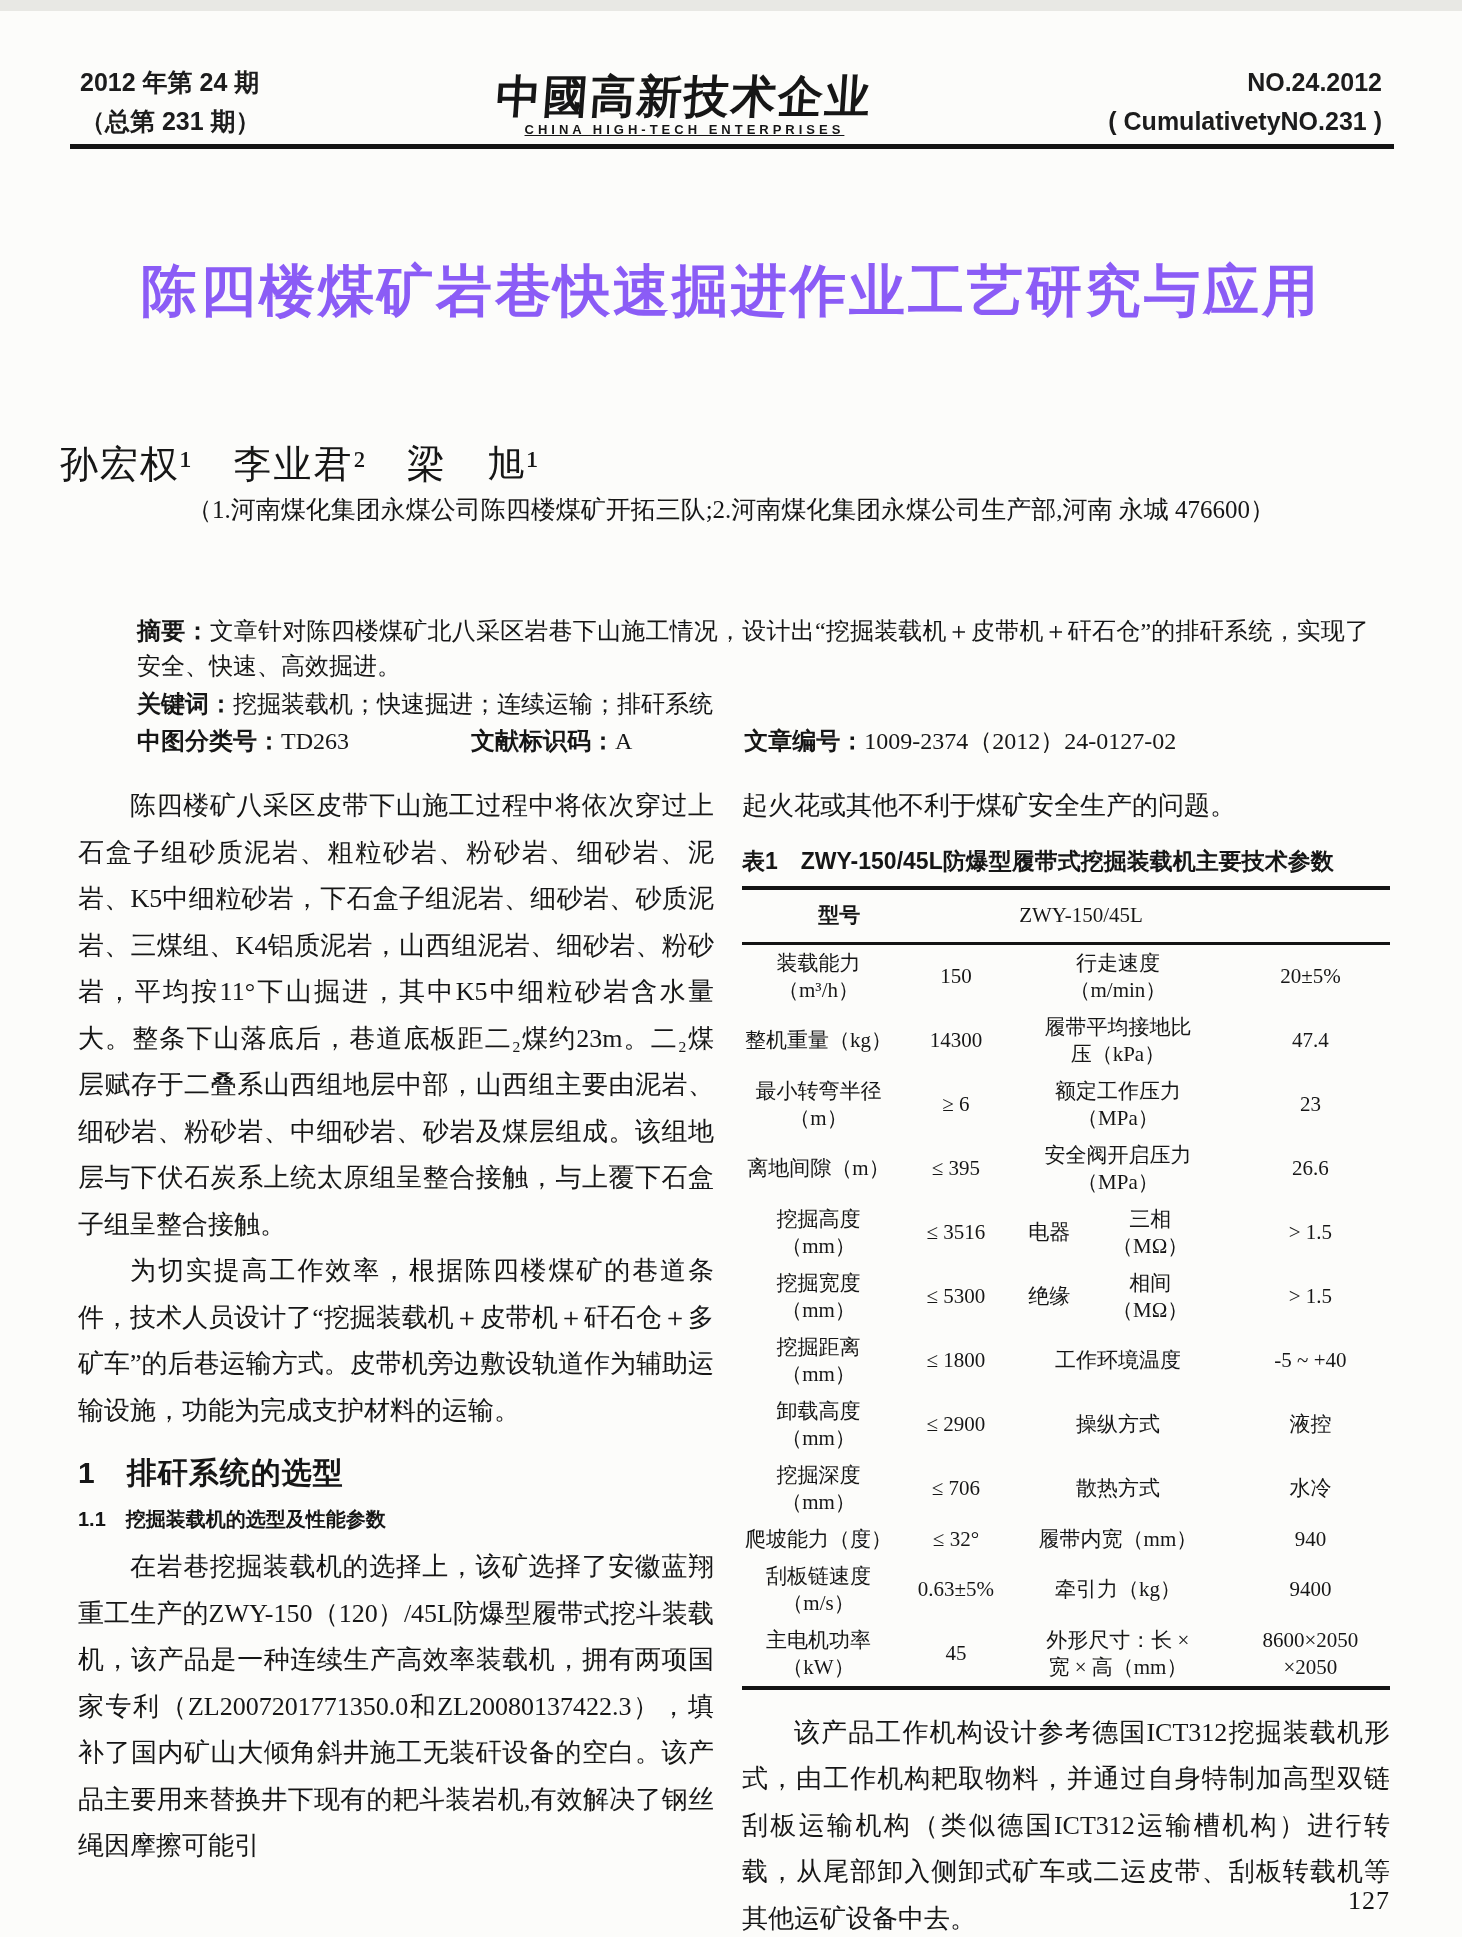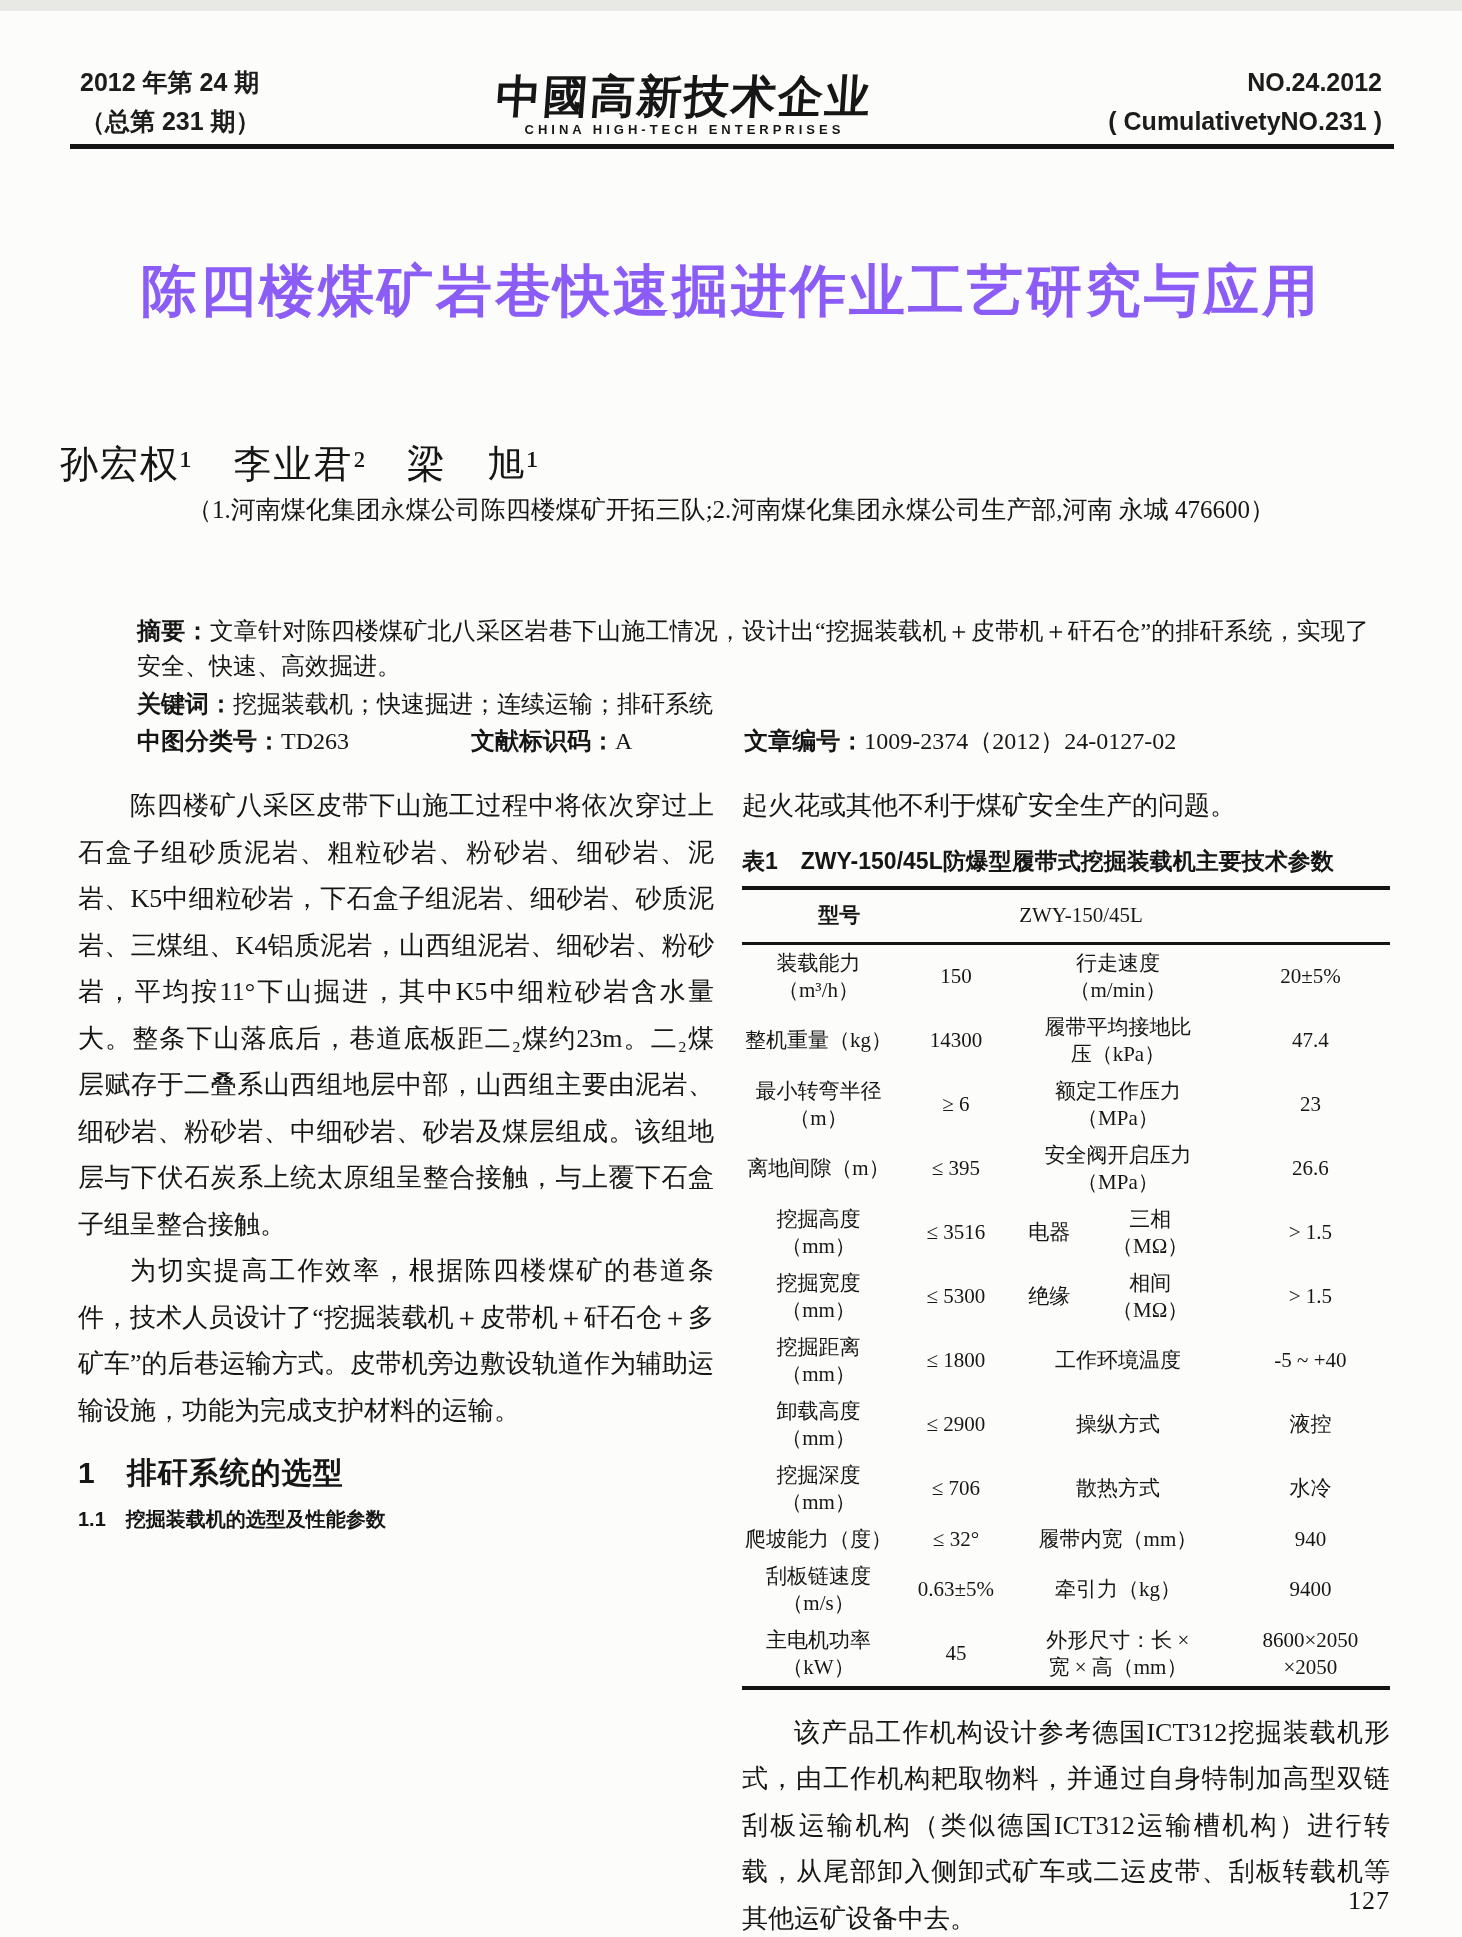--- a/index.html
+++ b/index.html
@@ -23,21 +23,21 @@
   }
   .jh-right { text-align:right; }
   .jh-center { text-align:center; margin-top:10px; }
   .logo-cn {
     font-size:45px; font-weight:900; letter-spacing:2px;
     font-family:"Liberation Serif", serif; line-height:48px;
     transform:skewX(-4deg);
   }
   .logo-en {
     font-family:"Liberation Sans", sans-serif;
-    font-size:13px; font-weight:700; letter-spacing:4px; margin-top:1px;
+    font-size:13px; font-weight:700; letter-spacing:4px; margin-top:1px;text-decoration:underline;
   }
   .header-rule {
     position:absolute; top:133px; left:70px; width:1324px; height:5px;
     background:#141414;
   }
   
   .paper-title {
     position:absolute; top:243px; left:60px; width:1342px;
     text-align:center;
     font-family:"Liberation Sans", sans-serif;
@@ -153,20 +153,21 @@
     </div>
   </div>
 
   <div class="columns">
 
     <div class="col col-left">
       <p class="para">陈四楼矿八采区皮带下山施工过程中将依次穿过上石盒子组砂质泥岩、粗粒砂岩、粉砂岩、细砂岩、泥岩、K5中细粒砂岩，下石盒子组泥岩、细砂岩、砂质泥岩、三煤组、K4铝质泥岩，山西组泥岩、细砂岩、粉砂岩，平均按11°下山掘进，其中K5中细粒砂岩含水量大。整条下山落底后，巷道底板距二₂煤约23m。二₂煤层赋存于二叠系山西组地层中部，山西组主要由泥岩、细砂岩、粉砂岩、中细砂岩、砂岩及煤层组成。该组地层与下伏石炭系上统太原组呈整合接触，与上覆下石盒子组呈整合接触。</p>
       <p class="para">为切实提高工作效率，根据陈四楼煤矿的巷道条件，技术人员设计了“挖掘装载机＋皮带机＋矸石仓＋多矿车”的后巷运输方式。皮带机旁边敷设轨道作为辅助运输设施，功能为完成支护材料的运输。</p>
       <div class="h1">1　排矸系统的选型</div>
       <div class="h2">1.1　挖掘装载机的选型及性能参数</div>
+      <p class="para">在岩巷挖掘装载机的选择上，该矿选择了安徽蓝翔重工生产的ZWY-150（120）/45L防爆型履带式挖斗装载机，该产品是一种连续生产高效率装载机，拥有两项国家专利（ZL2007201771350.0和ZL20080137422.3），填补了国内矿山大倾角斜井施工无装矸设备的空白。该产品主要用来替换井下现有的耙斗装岩机,有效解决了钢丝绳因摩擦可能引</p>
     </div>
 
     <div class="col col-right">
       <p class="para noindent">起火花或其他不利于煤矿安全生产的问题。</p>
       <div class="tbl-caption">表1　ZWY-150/45L防爆型履带式挖掘装载机主要技术参数</div>
 
       <div class="ptable">
         <div class="thead-row">
           <span class="model-label">型号</span>
           <span class="model-value">ZWY-150/45L</span>

